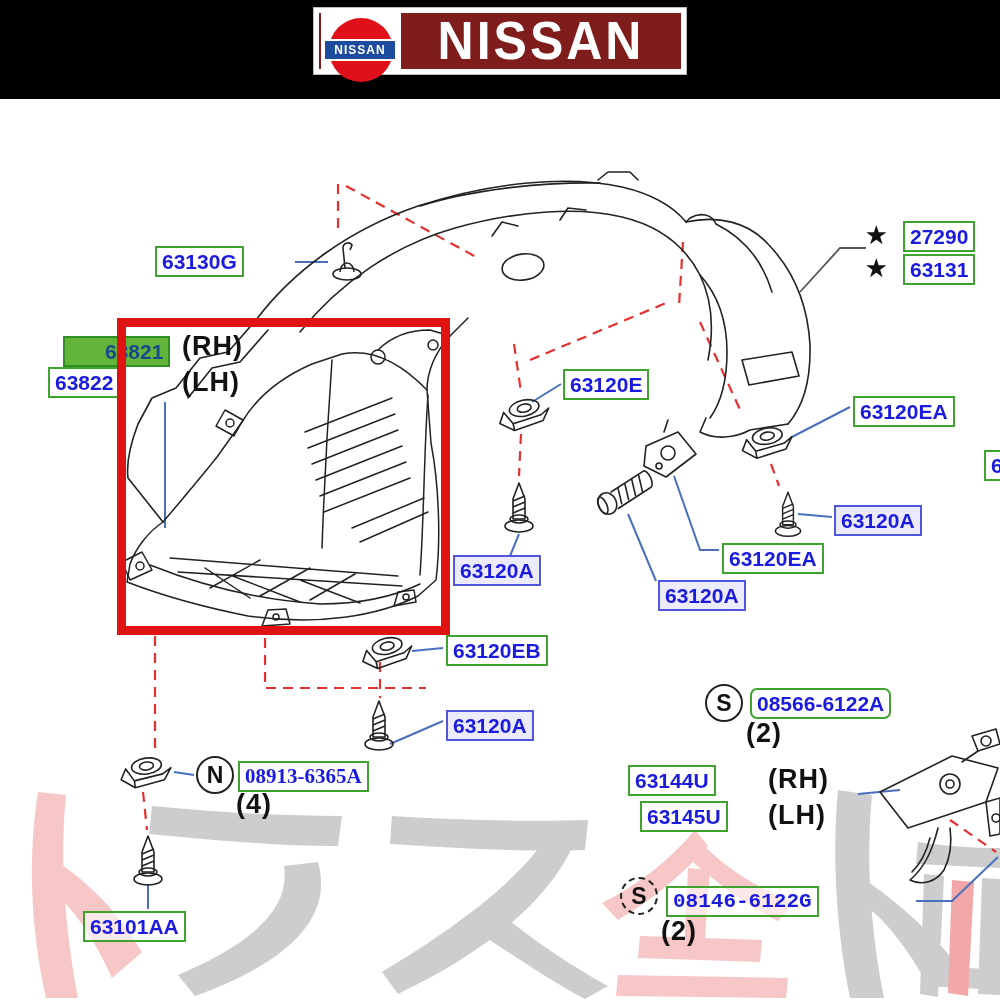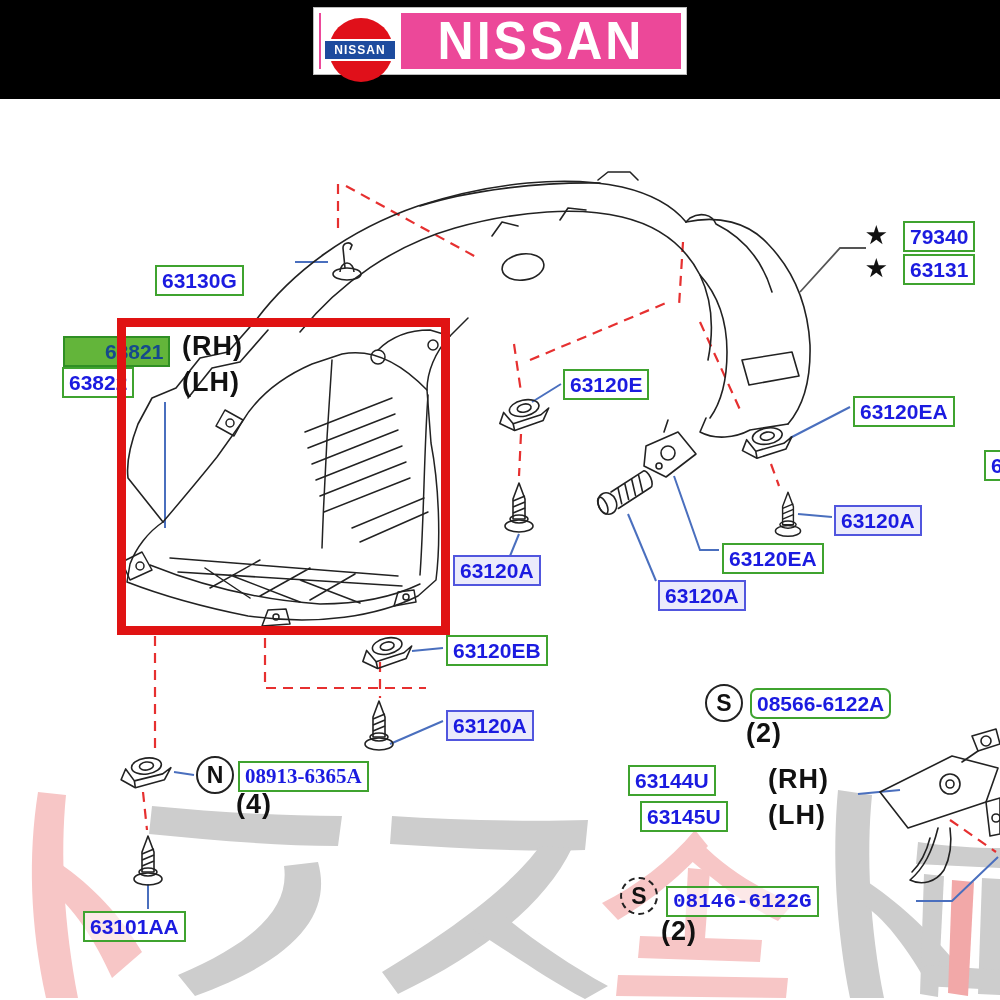--- a/index.html
+++ b/index.html
@@ -1,20 +1,20 @@
 <!DOCTYPE html>
 <html><head>
 <meta charset="utf-8">
 <style>
   html,body{margin:0;padding:0;background:#fff}
   .page{position:relative;width:1000px;height:1000px;overflow:hidden;background:#fff;
         font-family:"Liberation Sans",sans-serif}
   
   .topbar{position:absolute;left:0;top:0;width:1000px;height:99px;background:#000;z-index:40}
-  .logo{position:absolute;left:314px;top:8px;width:372px;height:66px;background:#ec4899;
+  .logo{position:absolute;left:314px;top:8px;width:372px;height:66px;background:#7f1d1d;
         border:5px solid #fff;box-sizing:border-box;box-shadow:0 0 0 1px #bbb;display:flex;align-items:center}
   .emblem{position:relative;width:80px;height:100%;background:#fff;flex:0 0 auto;margin-left:2px}
   .emblem .circle{position:absolute;left:8px;top:5px;width:64px;height:64px;border-radius:50%;background:#e0101a}
   .emblem .bar{position:absolute;left:2px;top:26px;width:74px;height:22px;background:#1d4b9e;
                border:2px solid #fff;box-sizing:border-box;display:flex;align-items:center;justify-content:center}
   .emblem .bar span{color:#fff;font-size:12px;font-weight:bold;letter-spacing:1px;line-height:1}
   .wordmark{flex:1;text-align:center;color:#fff;font-size:50px;font-weight:bold;letter-spacing:3px;
             transform:scaleY(1.08);line-height:1}
   
   svg.diagram{position:absolute;left:0;top:0;z-index:10}
@@ -194,27 +194,27 @@
       <use href="#clip" transform="translate(388,650) rotate(-12)"></use>
       <use href="#clip" transform="translate(147,770) rotate(-8)"></use>
       <use href="#screw" transform="translate(519,505)"></use>
       <use href="#screw" transform="translate(788,512) scale(0.9)"></use>
       <use href="#screw" transform="translate(379,723)"></use>
       <use href="#screw" transform="translate(148,858)"></use>
     </g>
   </svg>
 
   <div class="labels">
-      <div class="lbl green" style="left: 155px; top: 246px; margin-top: 19px;">63130G</div>
+      <div class="lbl green" style="left: 155px; top: 246px;">63130G</div>
       <div class="lbl star" style="left: 866px; top: 224px;">★</div>
-      <div class="lbl green" style="left: 903px; top: 221px;">79340</div>
+      <div class="lbl green" style="left: 903px; top: 221px;">27290</div>
       <div class="lbl star" style="left: 866px; top: 257px;">★</div>
       <div class="lbl green" style="left: 903px; top: 254px;">63131</div>
       <div class="lbl green-filled" style="left: 63px; top: 336px; padding-left: 40px;">63821</div>
-      <div class="lbl green" style="left: 62px; top: 367px;">63822</div>
+      <div class="lbl green" style="left: 48px; top: 367px;">63822</div>
       <div class="lbl plain" style="left: 182px; top: 333px;">(RH)</div>
       <div class="lbl plain" style="left: 182px; top: 369px;">(LH)</div>
       <div class="lbl green" style="left: 563px; top: 369px;">63120E</div>
       <div class="lbl green" style="left: 853px; top: 396px;">63120EA</div>
       <div class="lbl blue" style="left: 834px; top: 505px;">63120A</div>
       <div class="lbl green" style="left: 722px; top: 543px;">63120EA</div>
       <div class="lbl blue" style="left: 658px; top: 580px;">63120A</div>
       <div class="lbl blue" style="left: 453px; top: 555px;">63120A</div>
       <div class="lbl green" style="left: 446px; top: 635px;">63120EB</div>
       <div class="lbl blue" style="left: 446px; top: 710px;">63120A</div>

